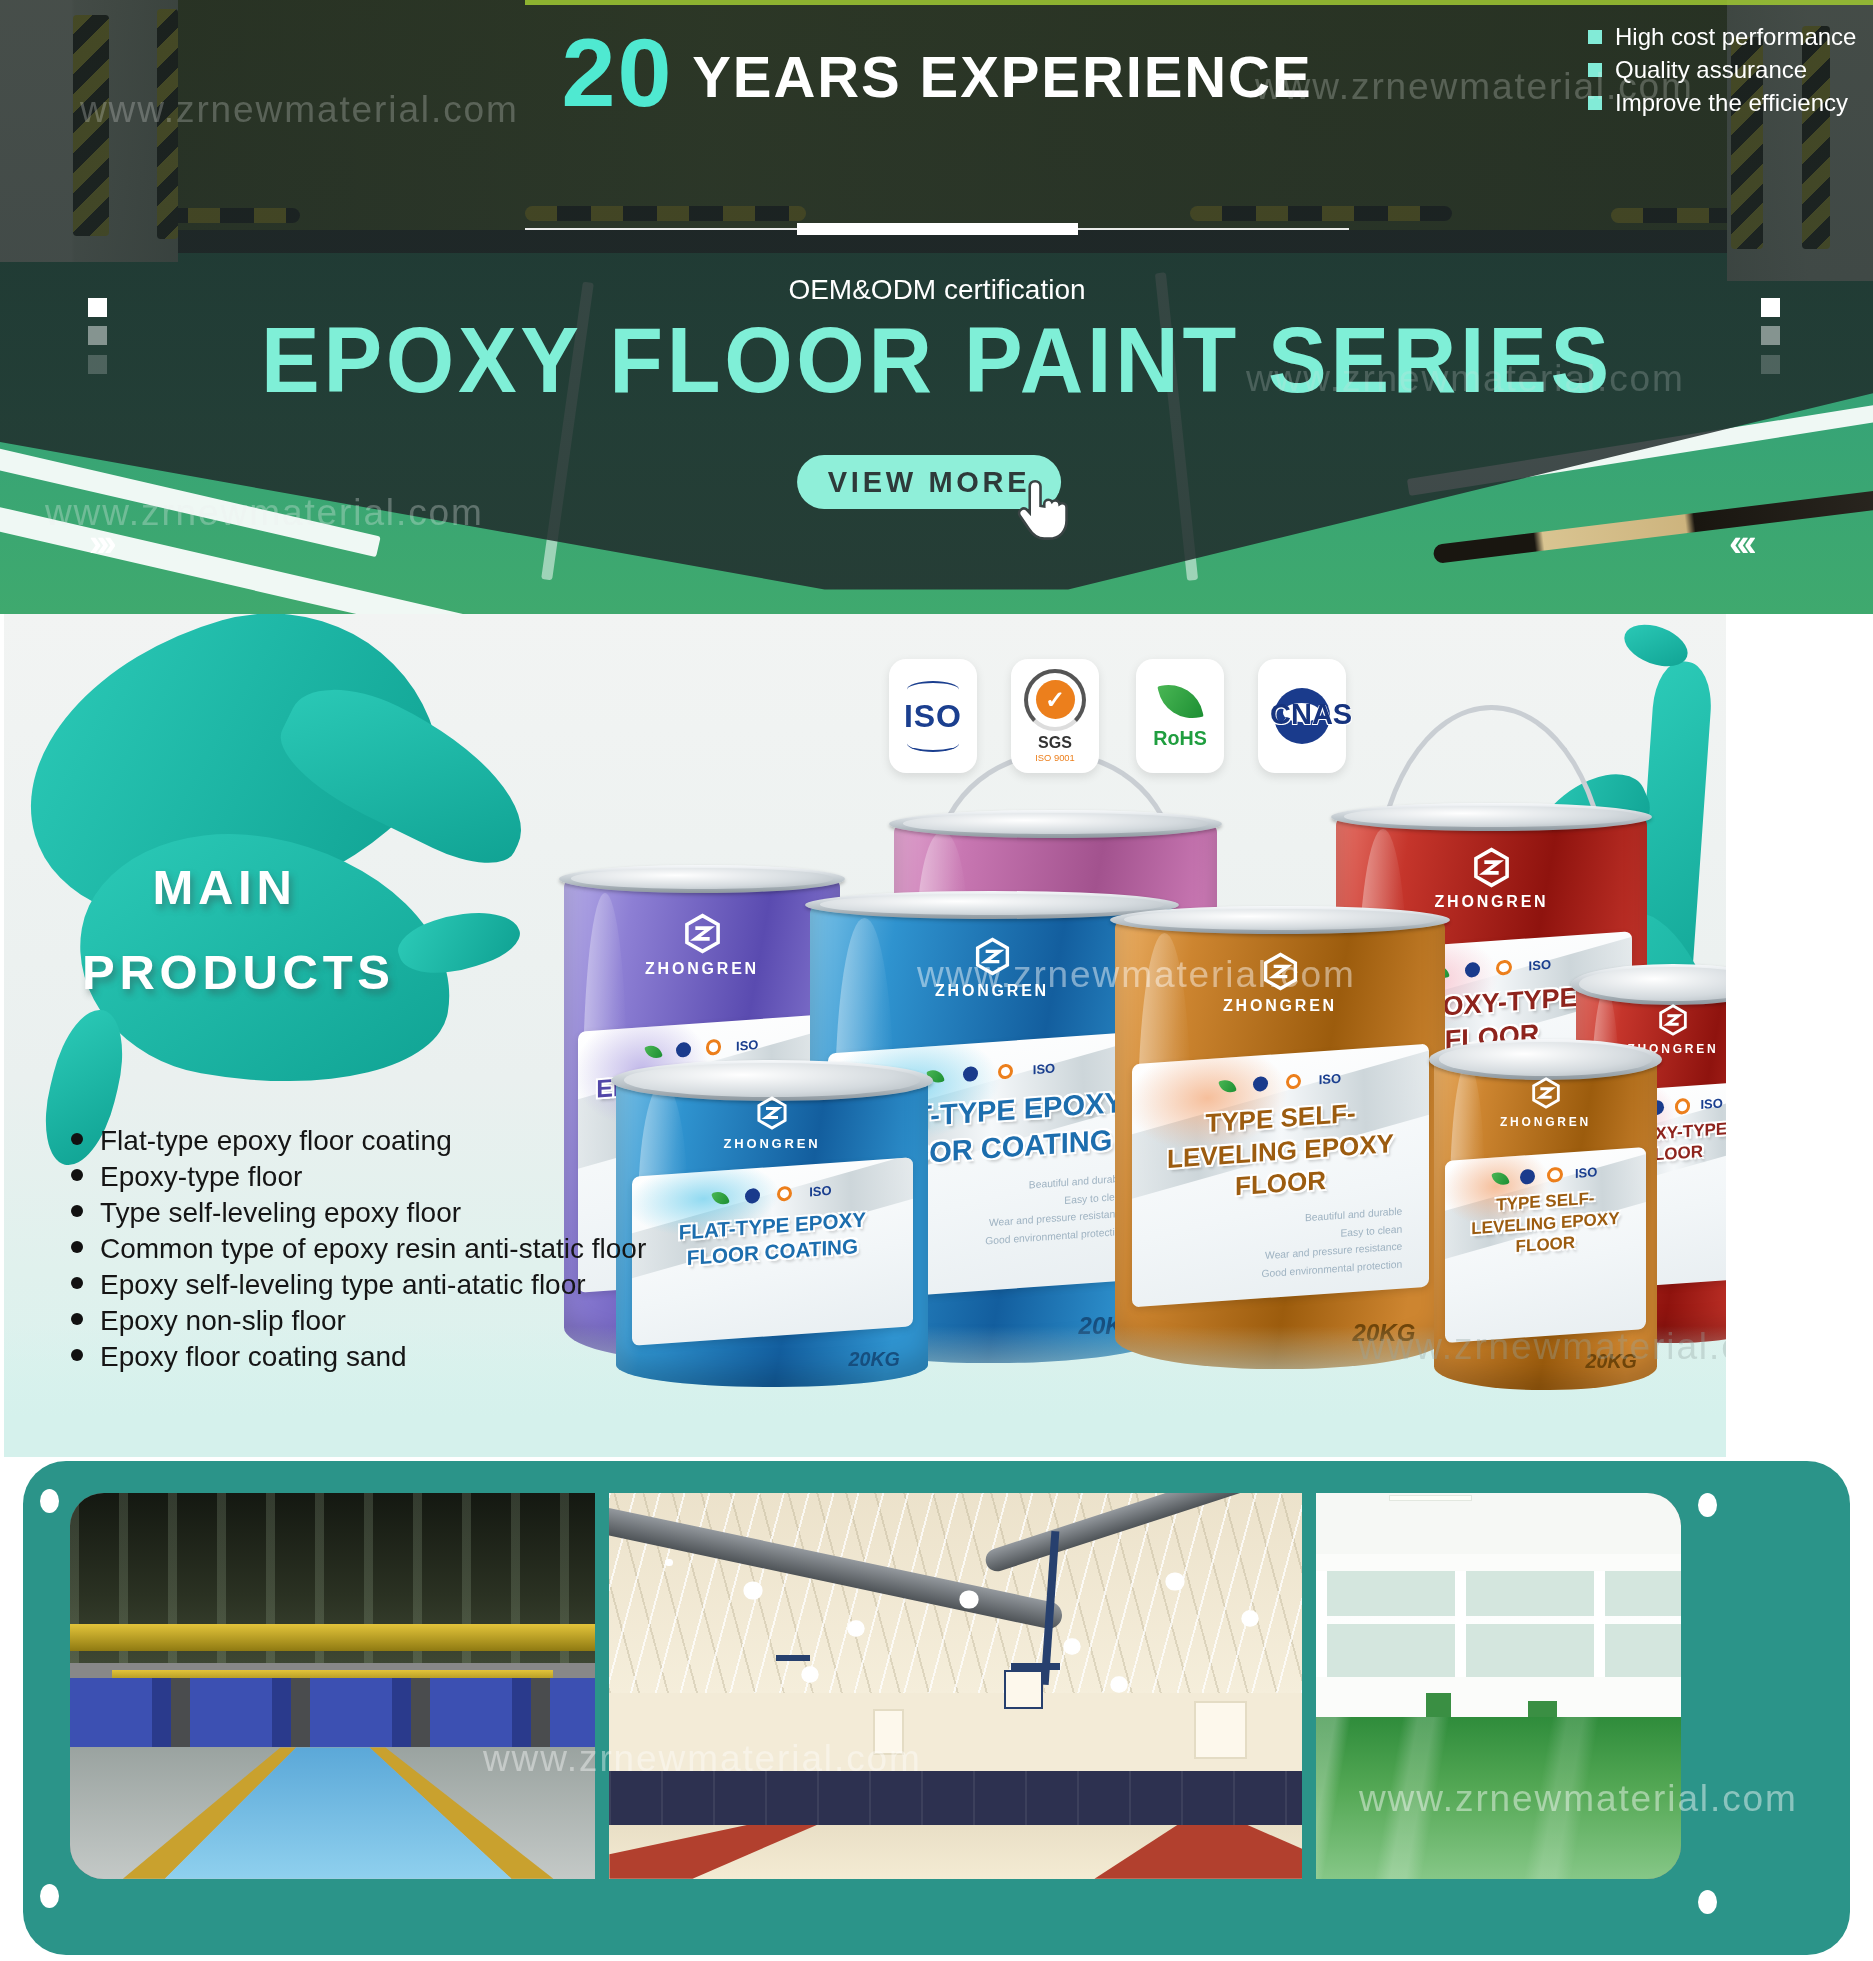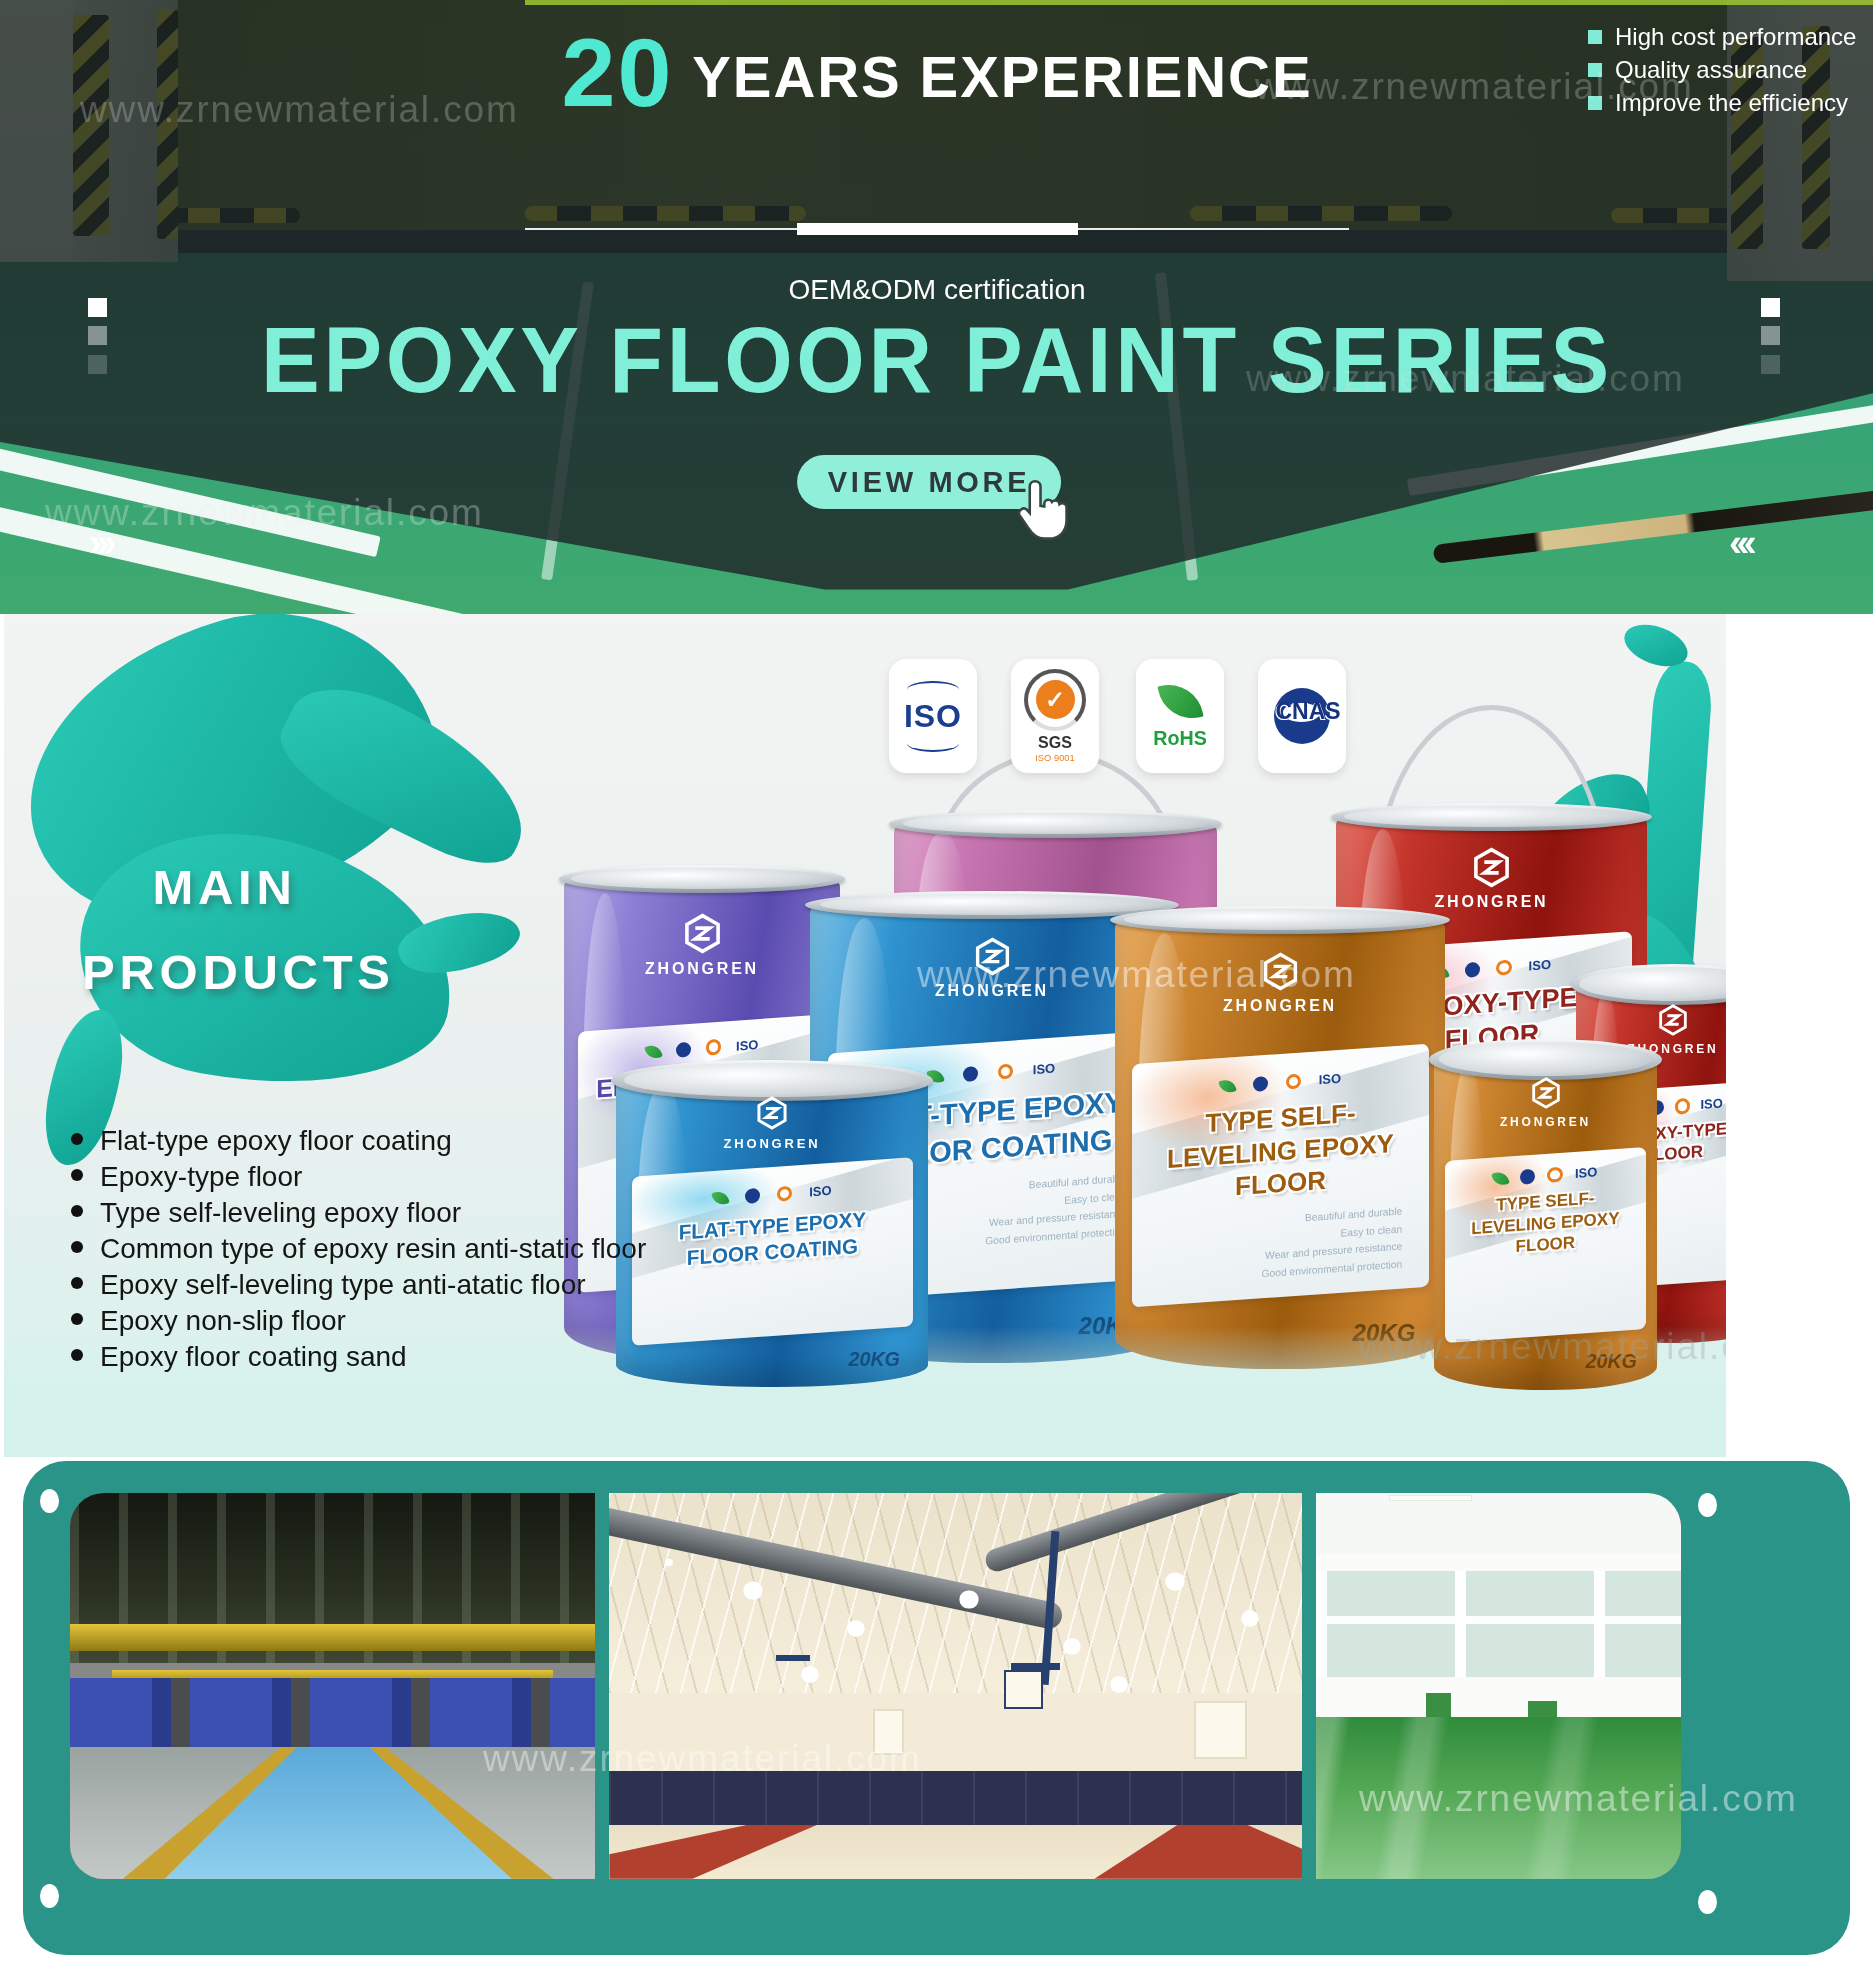--- a/index.html
+++ b/index.html
@@ -71,21 +71,21 @@
     display:flex;align-items:center;justify-content:center;}
   .sgs-core{width:39px;height:39px;border-radius:50%;background:#ec7f1c;color:#fff;font-weight:800;
     font-size:24px;display:flex;align-items:center;justify-content:center;}
   .sgs-lab{font-weight:800;font-size:16px;color:#333;margin-top:3.7px;}
   .sgs-sub{font-size:9.4px;color:#ec7f1c;}
   .leaf{width:39px;height:39px;background:linear-gradient(135deg,#49b654,#1d8f33);
     border-radius:4% 90% 4% 90%;transform:rotate(-12deg);}
   .rohs-lab{font-weight:800;font-size:19.7px;color:#1f9e3f;margin-top:5.6px;}
   .cnas-circ{width:56px;height:56px;border-radius:50%;background:#1a3b8c;position:relative;}
   .cnas-circ::after{content:"";position:absolute;left:9.4px;top:15px;width:37px;height:19px;border-radius:50%;background:#fff;}
-  .cnas-lab{position:absolute;top:39px;left:0;right:0;text-align:center;font-weight:800;font-size:23px;
+  .cnas-lab{position:absolute;top:39px;left:0;right:0;text-align:center;font-weight:800;font-size:29px;
     color:#16337e;text-shadow:0.9px 0.9px 0 #fff,-0.9px 0.9px 0 #fff;padding-left:12px;}
   .main-h{position:absolute;z-index:4;color:#fff;font-weight:800;font-size:49px;letter-spacing:4.7px;
     text-align:center;text-shadow:2.8px 4.7px 7.5px rgba(50,80,78,.45);}
   .plist{position:absolute;left:67px;top:511px;z-index:6;}
   .plist-row{display:flex;align-items:flex-start;gap:17px;height:36px;}
   .plist-dot{width:12px;height:12px;border-radius:50%;background:#111;margin-top:8.4px;flex:none;}
   .plist-label{font-size:28px;color:#151515;}
   
   .bucket{position:absolute;}
   .b-body{position:absolute;left:0;right:0;top:9.4px;bottom:0;

